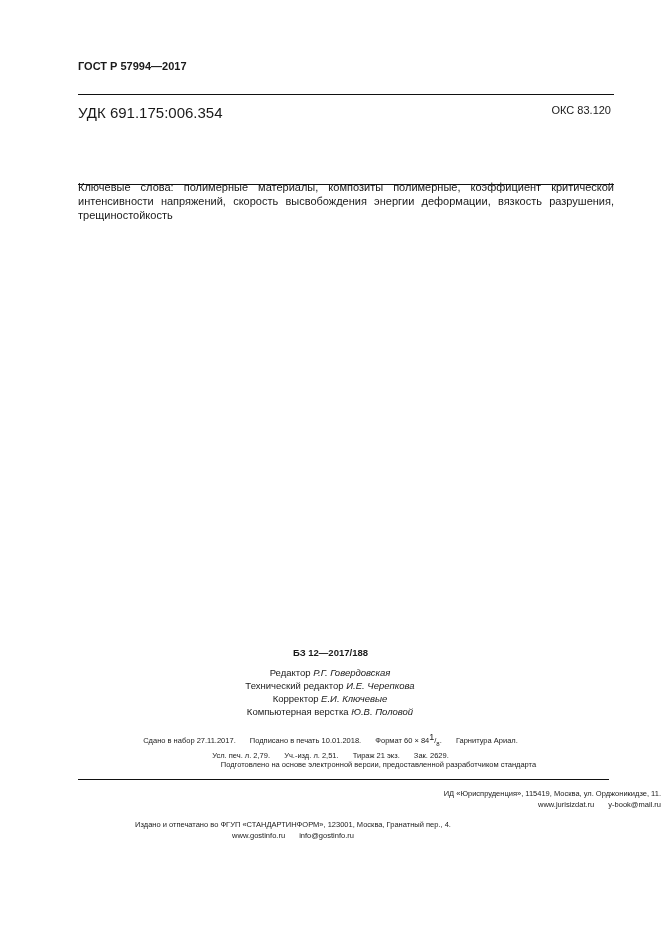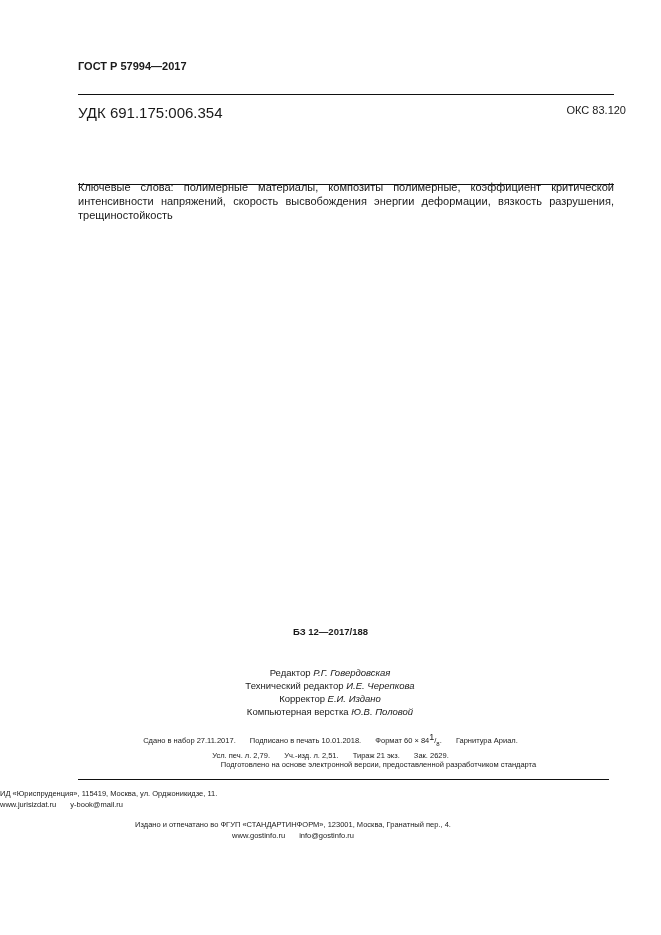--- a/index.html
+++ b/index.html
@@ -2,29 +2,29 @@
 <html><head>
   <meta charset="utf-8">
   <style>
     html, body { margin: 0; padding: 0; background: #ffffff; }
     body { width: 661px; height: 935px; position: relative; overflow: hidden;
            font-family: "Liberation Sans", sans-serif; color: #1a1a1a; }
     .abs { position: absolute; text-align: center; }
     .header { left: 78px; top: 60px; font-size: 11px; font-weight: bold; }
     .rule { position: absolute; left: 78px; width: 536px; height: 0; border-top: 1.5px solid #111; }
     .udk { left: 78px; top: 104px; font-size: 15px; }
-    .oks { right: 35px; top: 104px; font-size: 11px; }
+    .oks { right: 50px; top: 104px; font-size: 11px; }
     .keywords { left: 78px; top: 132px; width: 536px; font-size: 11px; line-height: 14px;
                 text-align: justify; margin-top: 48px; }
-    .bz { left: 0; width: 661px; top: 626px; text-align: center; font-size: 9.5px; font-weight: bold; }
+    .bz { left: 0; width: 661px; top: 647px; text-align: center; font-size: 9.5px; font-weight: bold; }
     .credits { left: 0; width: 660px; top: 666px; text-align: center; font-size: 9.5px; line-height: 13px; }
     .credits i { font-style: italic; }
     .pub1 { left: 0; width: 661px; top: 731px; text-align: center; font-size: 7.5px; line-height: 12px; }
     .prepared { left: 0; width: 661px; top: 760px; text-align: center; font-size: 7.5px; margin-left: 48px; }
-    .pub2 { left: 0; width: 661px; top: 788px; text-align: left; font-size: 7.5px; line-height: 11px; }
+    .pub2 { left: 0; width: 661px; top: 788px; text-align: right; font-size: 7.5px; line-height: 11px; }
     .pub3 { left: 0; width: 586px; top: 819px; text-align: center; font-size: 7.5px; line-height: 11px; }
     .gap { display: inline-block; width: 12px; }
     sup.frac { font-size: 9px; vertical-align: 3px; }
     sub.frac { font-size: 6px; }
   </style>
 </head>
 <body>
 
 <div class="abs header">ГОСТ Р 57994—2017</div>
 <div class="rule" style="top:94px"></div>
@@ -33,21 +33,21 @@
 <div class="abs oks">ОКС 83.120</div>
 
 <div class="abs keywords">Ключевые слова: полимерные материалы, композиты полимерные, коэффициент критической интенсивности напряжений, скорость высвобождения энергии деформации, вязкость разрушения, трещиностойкость</div>
 <div class="rule" style="top:184px"></div>
 
 <div class="abs bz">БЗ 12—2017/188</div>
 
 <div class="abs credits">
   <div><span>Редактор</span> <i>Р.Г. Говердовская</i></div>
   <div><span>Технический редактор</span> <i>И.Е. Черепкова</i></div>
-  <div><span>Корректор</span> <i>Е.И. Издано</i></div>
+  <div><span>Корректор</span> <i>Е.И. Ключевые</i></div>
   <div><span>Компьютерная верстка</span> <i>Ю.В. Половой</i></div>
 </div>
 
 <div class="abs pub1">
   <div>
     <span>Сдано в набор 27.11.2017.</span><span class="gap"></span>
     <span>Подписано в печать 10.01.2018.</span><span class="gap"></span>
     <span>Формат 60 × 84</span><sup class="frac">1</sup>/<sub class="frac">8</sub>.<span class="gap"></span>
     <span>Гарнитура Ариал.</span>
   </div>

